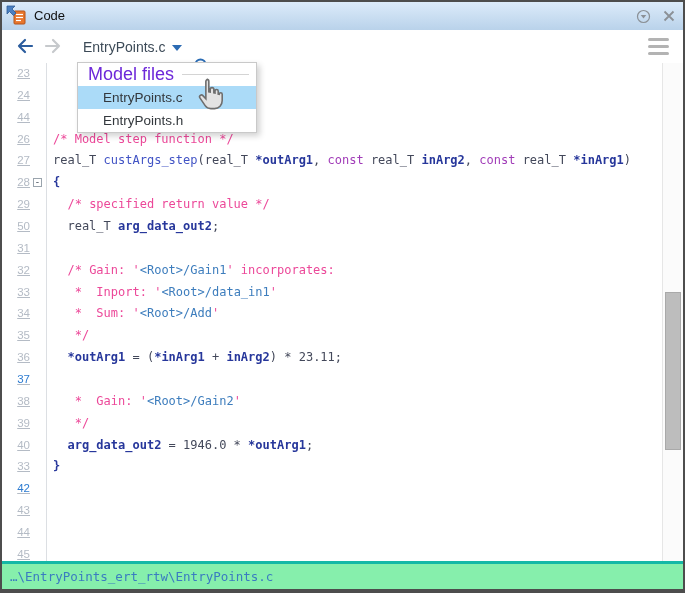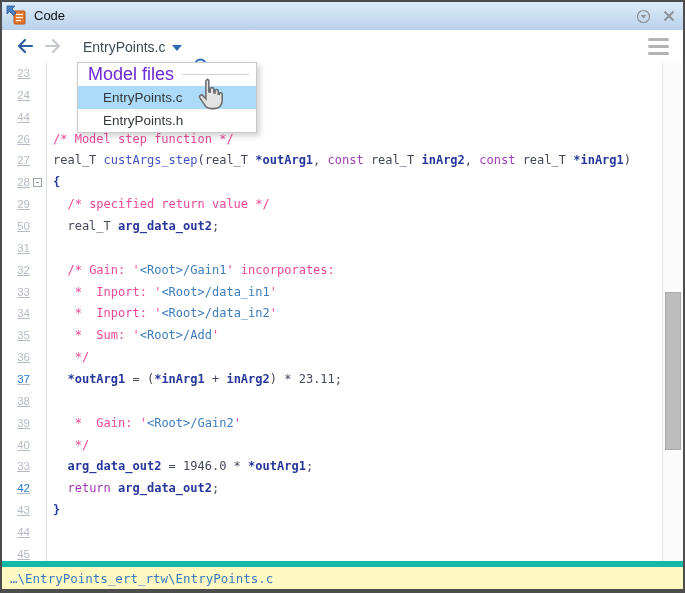--- a/index.html
+++ b/index.html
@@ -44,22 +44,22 @@
   .tk-lk{color:#3d7dbd;}
   .tk-kw{color:#a13cb8;margin-top:12px;}
   .tk-id{color:#27379b;font-weight:bold;margin-top:20px;}
   .tk-fn{color:#4254c5;font-weight:normal;}
   
   .vscroll{position:absolute;right:0;top:0;bottom:0;width:20px;background:#fbfbfb;
            border-left:1px solid #e6e6e6;}
   .vthumb{position:absolute;left:2px;right:2px;top:229px;height:158px;background:#bdbdbd;
           border:1px solid #a9a9a9;box-sizing:border-box;}
   
-  .statusbar{position:absolute;left:0;right:0;bottom:0;height:28px;background:#fef9c3;
-             border-top:6px solid #14b8a6;display:flex;align-items:center;box-sizing:border-box;}
+  .statusbar{position:absolute;left:0;right:0;bottom:0;height:28px;background:#86efac;
+             border-top:3px solid #14b8a6;display:flex;align-items:center;box-sizing:border-box;}
   .status-path{padding-left:8px;font-family:"DejaVu Sans Mono",monospace;font-size:12.5px;color:#3a7cc0;}
   
   .popup{position:absolute;left:75px;top:60px;width:178px;background:#fff;
          border:1px solid #c9c9c9;box-shadow:3px 3px 6px rgba(0,0,0,.18);z-index:5;}
   .dheader{height:23px;display:flex;align-items:center;padding-left:10px;}
   .dheader-label{font-size:18px;color:#6d28d9;white-space:nowrap;}
   .dheader-rule{flex:1;height:1px;background:#d4d4d4;margin:0 7px 0 8px;}
   .ditem{height:23px;line-height:23px;padding-left:25px;font-size:13.5px;color:#33383d;}
   .ditem.sel{background:#abdbf8;}
   
@@ -155,29 +155,27 @@
         <div class="crow"></div>
         <div class="crow"></div>
         <div class="crow"><span class="tk-cm">/* Model step function */</span></div>
         <div class="crow"><span class="tk-pl">real_T </span><span class="tk-fn">custArgs_step</span><span class="tk-pl">(real_T </span><span class="tk-id">*outArg1</span><span class="tk-pl">, </span><span class="tk-kw">const</span><span class="tk-pl"> real_T </span><span class="tk-id">inArg2</span><span class="tk-pl">, </span><span class="tk-kw">const</span><span class="tk-pl"> real_T </span><span class="tk-id">*inArg1</span><span class="tk-pl">)</span></div>
         <div class="crow"><span class="tk-id">{</span></div>
         <div class="crow"><span class="tk-pl">  </span><span class="tk-cm">/* specified return value */</span></div>
         <div class="crow"><span class="tk-pl">  real_T </span><span class="tk-id">arg_data_out2</span><span class="tk-pl">;</span></div>
         <div class="crow"></div>
         <div class="crow"><span class="tk-pl">  </span><span class="tk-cm">/* Gain: '</span><span class="tk-lk">&lt;Root&gt;/Gain1</span><span class="tk-cm">' incorporates:</span></div>
         <div class="crow"><span class="tk-pl">   </span><span class="tk-cm">*  Inport: '</span><span class="tk-lk">&lt;Root&gt;/data_in1</span><span class="tk-cm">'</span></div>
-        <div class="crow"><span class="tk-pl">   </span><span class="tk-cm">*  Inport: '</span><span class="tk-lk">&lt;Root&gt;/data_in2</span><span class="tk-cm">'</span></div>
         <div class="crow"><span class="tk-pl">   </span><span class="tk-cm">*  Sum: '</span><span class="tk-lk">&lt;Root&gt;/Add</span><span class="tk-cm">'</span></div>
         <div class="crow"><span class="tk-pl">   </span><span class="tk-cm">*/</span></div>
         <div class="crow"><span class="tk-pl">  </span><span class="tk-id">*outArg1</span><span class="tk-pl"> = (</span><span class="tk-id">*inArg1</span><span class="tk-pl"> + </span><span class="tk-id">inArg2</span><span class="tk-pl">) * 23.11;</span></div>
         <div class="crow"></div>
         <div class="crow"><span class="tk-pl">   </span><span class="tk-cm">*  Gain: '</span><span class="tk-lk">&lt;Root&gt;/Gain2</span><span class="tk-cm">'</span></div>
         <div class="crow"><span class="tk-pl">   </span><span class="tk-cm">*/</span></div>
         <div class="crow"><span class="tk-pl">  </span><span class="tk-id">arg_data_out2</span><span class="tk-pl"> = 1946.0 * </span><span class="tk-id">*outArg1</span><span class="tk-pl">;</span></div>
-        <div class="crow"><span class="tk-pl">  </span><span class="tk-kw">return</span><span class="tk-pl"> </span><span class="tk-id">arg_data_out2</span><span class="tk-pl">;</span></div>
         <div class="crow"><span class="tk-id">}</span></div>
         <div class="crow"></div>
       </div>
     <div class="vscroll">
       <div class="vthumb"></div>
     </div>
   </div>
 
   <div class="statusbar">
     <span class="status-path">…\EntryPoints_ert_rtw\EntryPoints.c</span>

